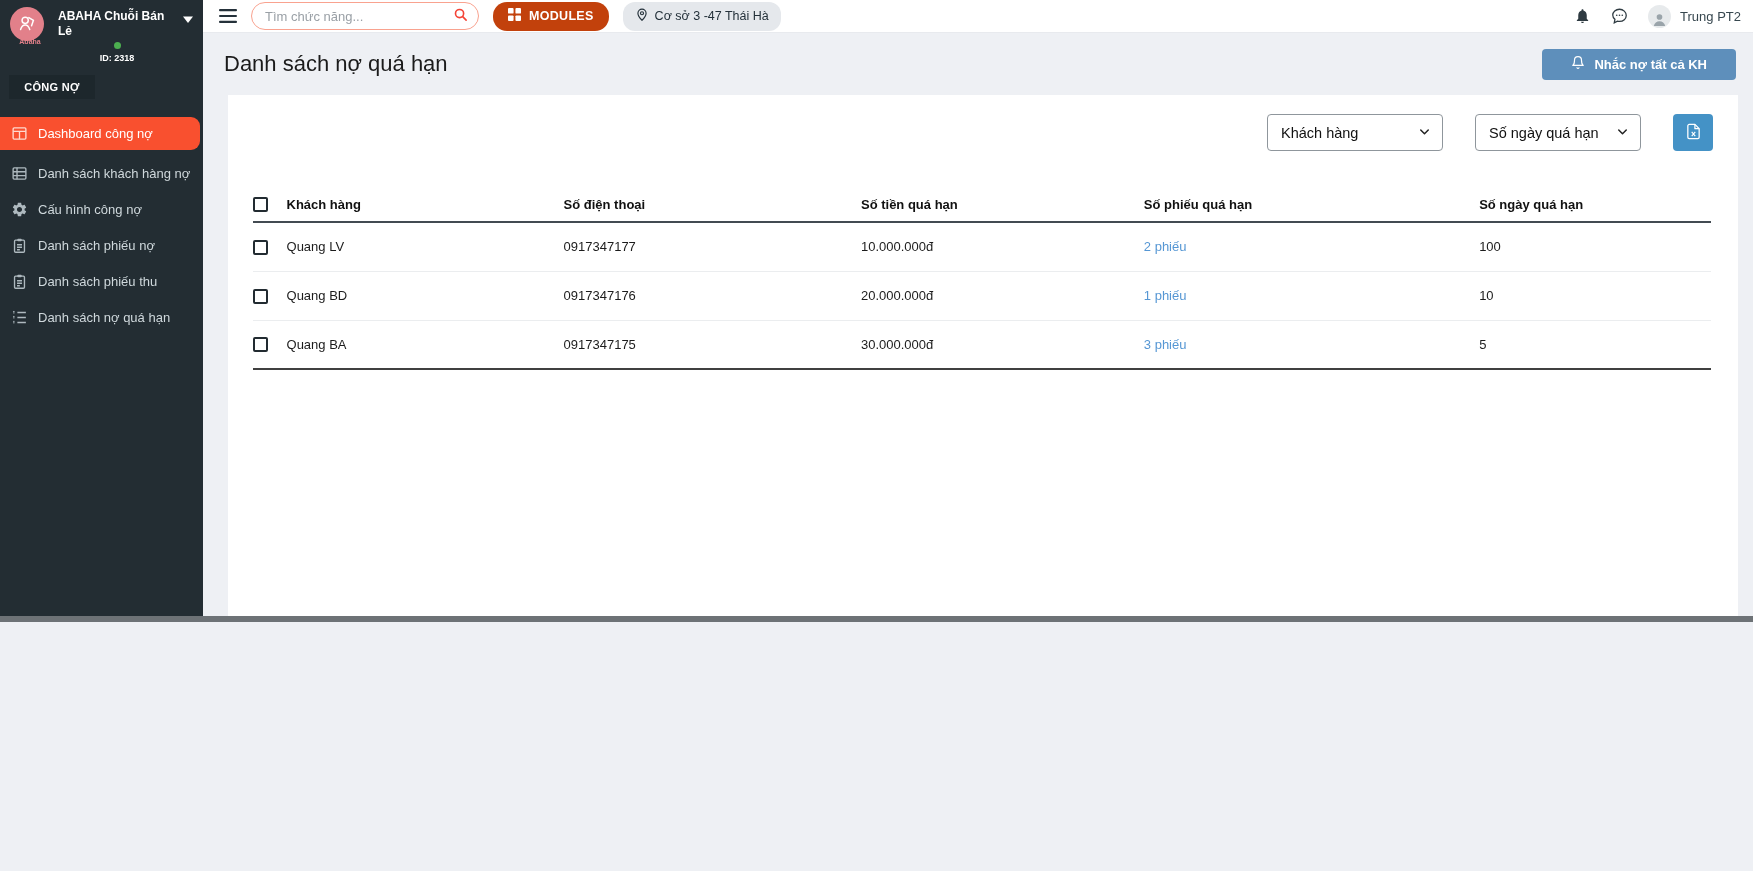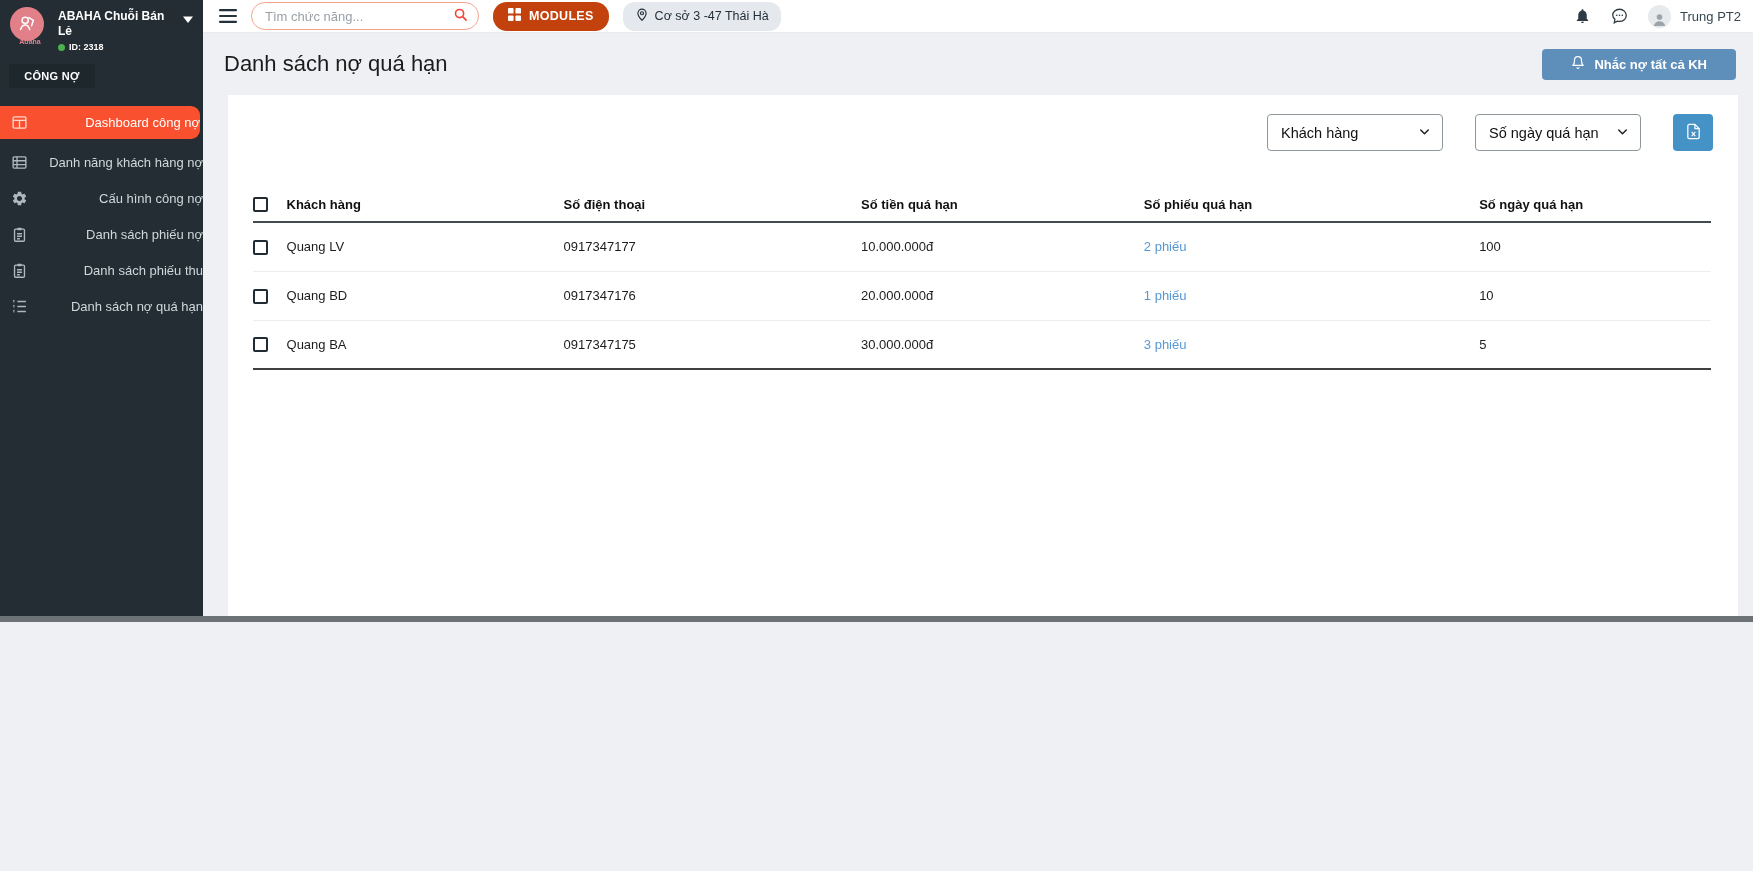--- a/index.html
+++ b/index.html
@@ -8,27 +8,27 @@
   .app { display:flex; height:616px; }
 
   
   .sidebar { width:203px; background:#232d33; color:#cfd8dc; flex-shrink:0; display:flex; flex-direction:column; }
   .brand { display:flex; padding:7px 8px 4px 10px; position:relative; }
   .logo-wrap { width:40px; text-align:center; }
   .logo-circle { width:34px; height:34px; border-radius:50%; background:#e2808a; display:flex; align-items:center; justify-content:center; }
   .logo-caption { font-size:7px; font-weight:bold; color:#e2808a; margin-top:-3px; display:block; }
   .brand-text { margin-left:8px; padding-top:2px; width:118px; }
   .brand-name { font-size:12px; font-weight:bold; color:#fff; line-height:1.25; }
-  .brand-id { display:flex; align-items:center; gap:4px; margin-top:3px; }
+  .brand-id { display:flex; align-items:center; gap:4px; margin-top:3px;flex-direction:column; }
   .id-dot { width:7px; height:7px; border-radius:50%; background:#4caf50; display:inline-block; }
   .id-text { font-size:9px; font-weight:bold; color:#fff; }
   .brand-caret { position:absolute; right:9px; top:10px; }
   .section-label { margin:8px 0 6px 9px; width:86px; background:#1d272c; color:#fff; font-size:11px; font-weight:bold; text-align:center; padding:6px 0; letter-spacing:.3px; }
   .nav { list-style:none; margin-top:10px; }
-  .nav li { display:flex; align-items:center; gap:17px; height:30px; padding-left:11px; font-size:13px; cursor:pointer; margin-bottom:1px;justify-content:space-between; }
+  .nav li { display:flex; align-items:center; gap:10px; height:30px; padding-left:11px; font-size:13px; cursor:pointer; margin-bottom:1px; }
   .nav li .nav-icon { width:17px; height:17px; flex-shrink:0; color:#aeb9bf; display:flex; }
   .nav li.active { background:#f9502f; color:#fff; height:33px; width:200px; border-radius:0 9px 9px 0; margin:2px 0 8px 0; }
   .nav li.active .nav-icon { color:#ffd9cf; }
   .nav li:not(.active) { margin-top:6px; }
 
   
   .main { flex:1; display:flex; flex-direction:column; min-width:0; }
   .topbar { height:33px; background:#fff; display:flex; align-items:center; padding:0 12px 0 16px; gap:14px; border-bottom:1px solid #e8eaee; }
   .hamburger { display:flex; color:#25313a; cursor:pointer; }
   .search-pill { display:flex; align-items:center; width:228px; height:28px; border:1px solid #f9a28f; border-radius:15px; padding:0 10px 0 13px; background:#fff; }
@@ -106,21 +106,21 @@
         </span>
         <span>Dashboard công nợ</span>
       </li>
       <li>
         <span class="nav-icon">
           <svg width="17" height="17" viewBox="0 0 24 24" fill="none" stroke="currentColor" stroke-width="1.9">
             <rect x="3" y="4" width="18" height="16" rx="1.5"></rect>
               <path d="M3 9.5h18M3 15h18M8.5 4v16"></path>
           </svg>
         </span>
-        <span>Danh năng khách hàng nợ</span>
+        <span>Danh sách khách hàng nợ</span>
       </li>
       <li>
         <span class="nav-icon">
           <svg width="17" height="17" viewBox="0 0 24 24" fill="currentColor">
             <path d="M19.14 12.94c.04-.3.06-.61.06-.94 0-.32-.02-.64-.07-.94l2.03-1.58c.18-.14.23-.41.12-.61l-1.92-3.32c-.12-.22-.37-.29-.59-.22l-2.39.96c-.5-.38-1.03-.7-1.62-.94L14.4 2.81c-.04-.24-.24-.41-.48-.41h-3.84c-.24 0-.43.17-.47.41L9.25 5.35c-.59.24-1.13.57-1.62.94l-2.39-.96c-.22-.08-.47 0-.59.22L2.74 8.87c-.12.21-.08.47.12.61l2.03 1.58c-.05.3-.09.63-.09.94s.02.64.07.94l-2.03 1.58c-.18.14-.23.41-.12.61l1.92 3.32c.12.22.37.29.59.22l2.39-.96c.5.38 1.03.7 1.62.94l.36 2.54c.05.24.24.41.48.41h3.84c.24 0 .44-.17.47-.41l.36-2.54c.59-.24 1.13-.56 1.62-.94l2.39.96c.22.08.47 0 .59-.22l1.92-3.32c.12-.22.07-.47-.12-.61l-2.01-1.58zM12 15.6c-1.98 0-3.6-1.62-3.6-3.6s1.62-3.6 3.6-3.6 3.6 1.62 3.6 3.6-1.62 3.6-3.6 3.6z"></path>
           </svg>
         </span>
         <span>Cấu hình công nợ</span>
       </li>
       <li>

